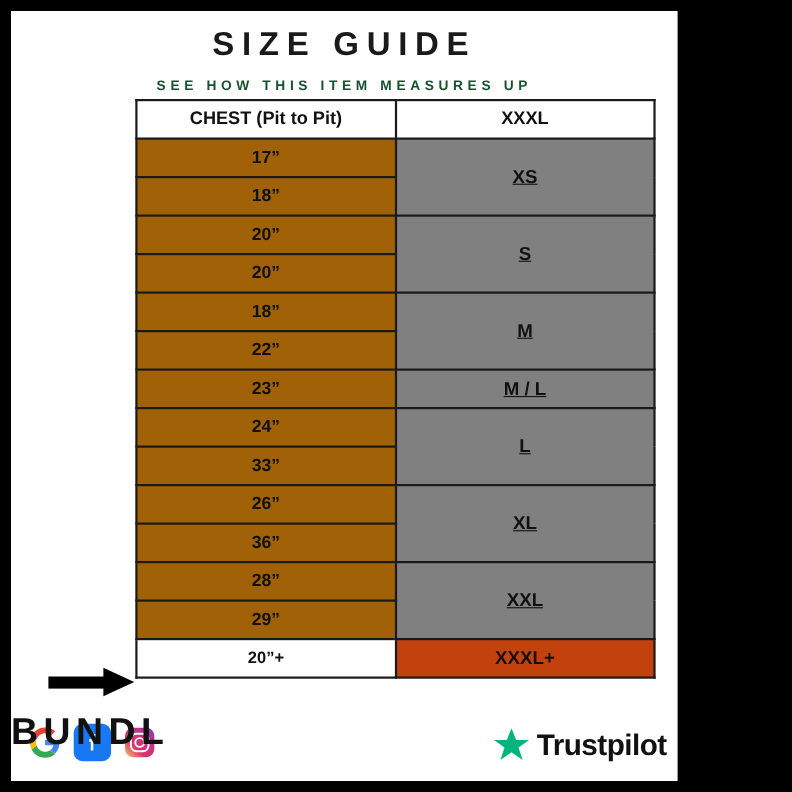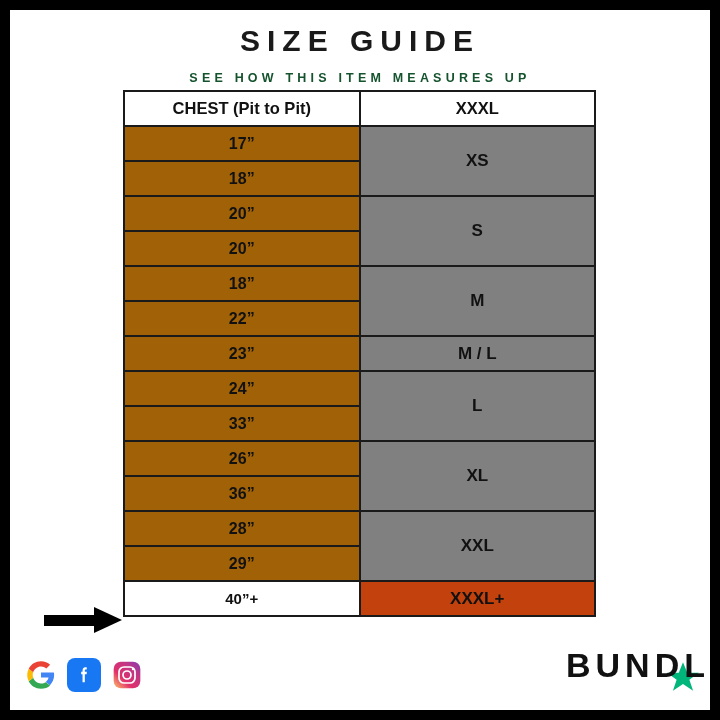--- a/index.html
+++ b/index.html
@@ -8,21 +8,21 @@
     padding: 0;
     width: 720px;
     height: 720px;
     background: #000;
     font-family: "Liberation Sans", sans-serif;
   }
   .frame {
     position: absolute;
     left: 10px;
     top: 10px;
-    width: 700px;
+    width: 606px;
     height: 700px;
     background: #ffffff;
     overflow: hidden;
   }
   .title {
     text-align: center;
     font-size: 30px;
     font-weight: bold;
     letter-spacing: 7px;
     color: #1a1a1a;
@@ -61,20 +61,21 @@
     height: 41px;
   }
   td.chest {
     background: #a16207;
     font-size: 16px;
     width: 194px;
   }
   td.size {
     background: #808080;
     font-size: 17px;
+    text-decoration: underline;
   }
   td.chest-last {
     background: #ffffff;
     font-size: 15px;
     width: 194px;
   }
   td.size-last {
     background: #c2410c;
     font-size: 17px;
   }
@@ -101,21 +102,21 @@
     height: 0;
     border-top: 13px solid transparent;
     border-bottom: 13px solid transparent;
     border-left: 28px solid #000;
   }
   .brand {
     position: absolute;
     left: 0;
     right: 0;
     top: 638px;
-    text-align: right;
+    text-align: left;
   }
   .brand .name {
     font-size: 34px;
     font-weight: bold;
     letter-spacing: 5px;
     color: #111;
     line-height: 1;
   }
   .brand .domain {
     font-size: 10.5px;
@@ -221,21 +222,21 @@
 
         <tr>
           <td class="chest">28”</td>
           <td class="size" rowspan="2">XXL</td>
         </tr>
         <tr>
           <td class="chest">29”</td>
         </tr>
 
         <tr>
-          <td class="chest-last">40”+</td>
+          <td class="chest-last">20”+</td>
           <td class="size-last">XXXL+</td>
         </tr>
       </tbody>
     </table>
   </div>
 
   <div class="arrow">
     <div class="shaft"></div>
     <div class="head"></div>
   </div>
@@ -269,19 +270,20 @@
         <circle cx="24" cy="24" r="6" fill="none" stroke="#fff" stroke-width="2.6"></circle>
         <circle cx="33" cy="15" r="1.9" fill="#fff"></circle>
       </svg>
     </div>
   </div>
 
   <div class="trustpilot">
     <svg width="34" height="34" viewBox="0 0 32 32">
       <polygon points="16,2 20,12 31,12 22,18.5 25.5,29 16,22.5 6.5,29 10,18.5 1,12 12,12" fill="#00B67A"></polygon>
     </svg>
+    <span class="tp-text">Trustpilot</span>
   </div>
 
   <div class="brand">
     <div class="name">BUNDL</div>
   </div>
 
 </div>
 
 </body></html>

